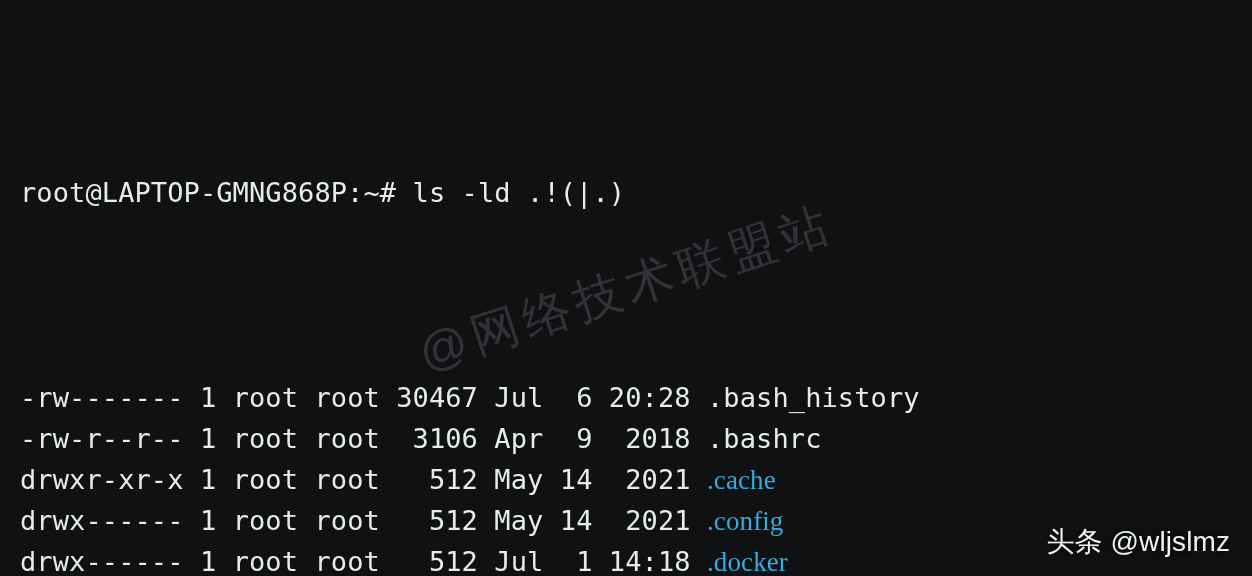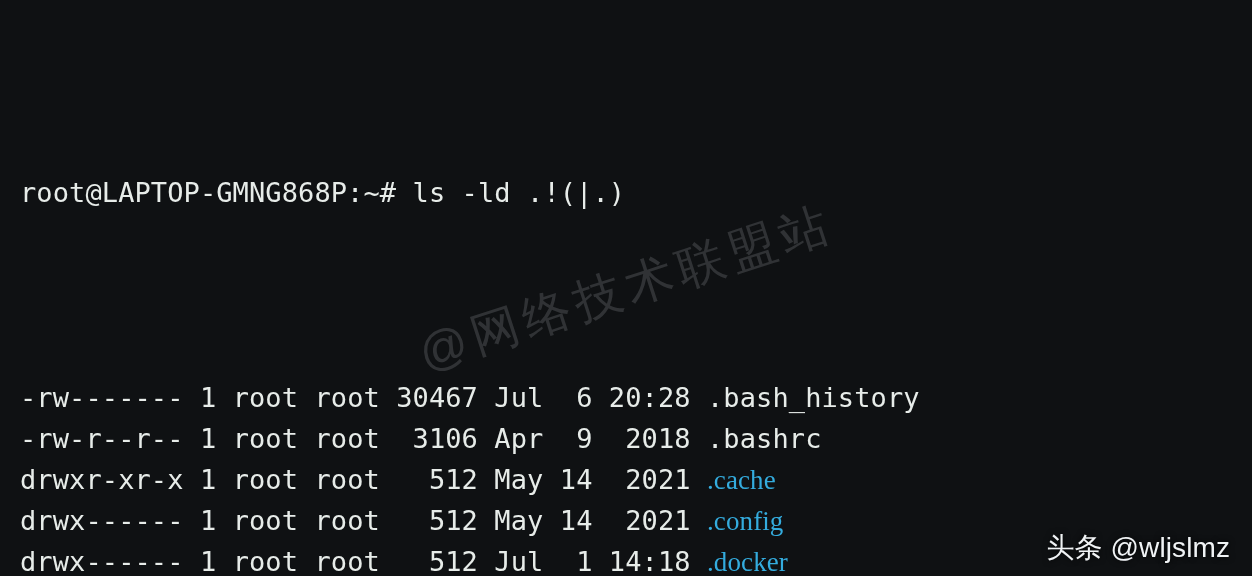--- a/index.html
+++ b/index.html
@@ -32,21 +32,21 @@
     font-family: "Microsoft YaHei","PingFang SC",sans-serif;
     font-size: 48px;
     letter-spacing: 6px;
     user-select: none;
     pointer-events: none;
     white-space: nowrap;
   }
   .attribution {
     position: absolute;
     right: 22px;
-    bottom: 8px;
+    bottom: 14px;
     color: #f0f3f5;
     font-family: "Microsoft YaHei","PingFang SC",sans-serif;
     font-size: 28px;
     text-shadow: 0 0 6px rgba(0,0,0,0.9);
     user-select: none;
     pointer-events: none;
   }
 </style>
 </head>
 <body>

